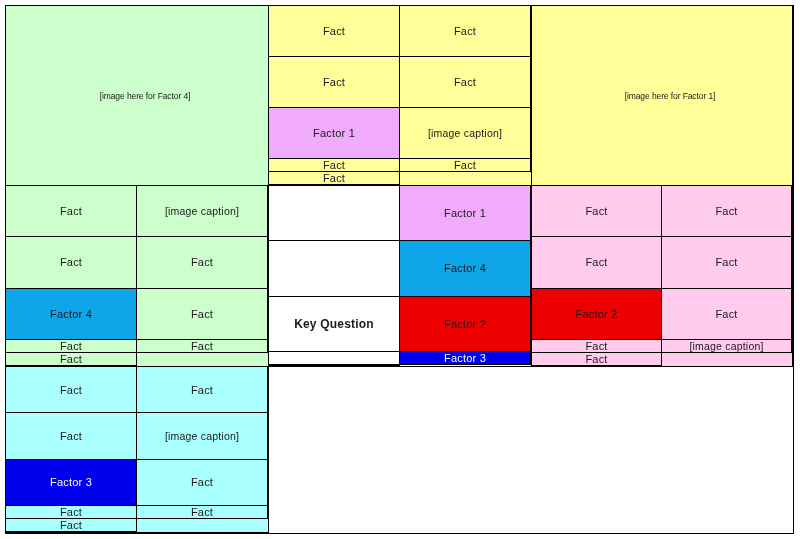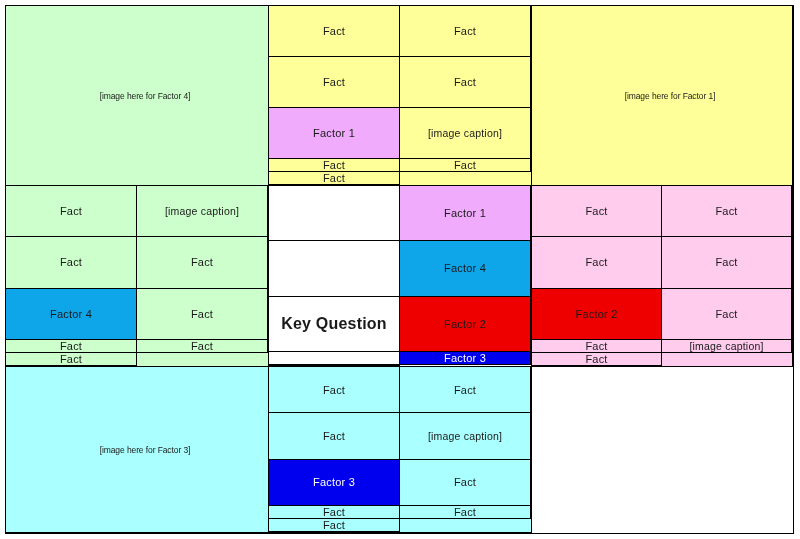--- a/index.html
+++ b/index.html
@@ -76,21 +76,21 @@
   .tint-white  { background: #ffffff; }
 
   
   .f-green  { background: #0ea5e9; }
   .f-yellow { background: #f0abfc; }
   .f-blue   { background: #0000ee; color: #ffffff; }
   .f-red    { background: #ee0000; }
 
   .keyq {
     font-weight: bold;
-    font-size: 16px;
+    font-size: 12px;
     background: #ffffff;
   }
 
   .caption-cell { font-size: 10.5px; }
 </style>
 </head>
 <body>
 
 <div id="board">
 
@@ -215,23 +215,20 @@
         <span>Fact</span>
       </div>
       <div class="cell caption-cell">
         <span>[image caption]</span>
       </div>
       <div class="cell">
         <span>Fact</span>
       </div>
     </div>
 
-  <div class="panel img-panel tint-cyan">
-    <span class="img-caption">[image here for Factor 3]</span>
-  </div>
 
   <div class="panel grid3 tint-cyan">
       <div class="cell">
         <span>Fact</span>
       </div>
       <div class="cell">
         <span>Fact</span>
       </div>
       <div class="cell">
         <span>Fact</span>

